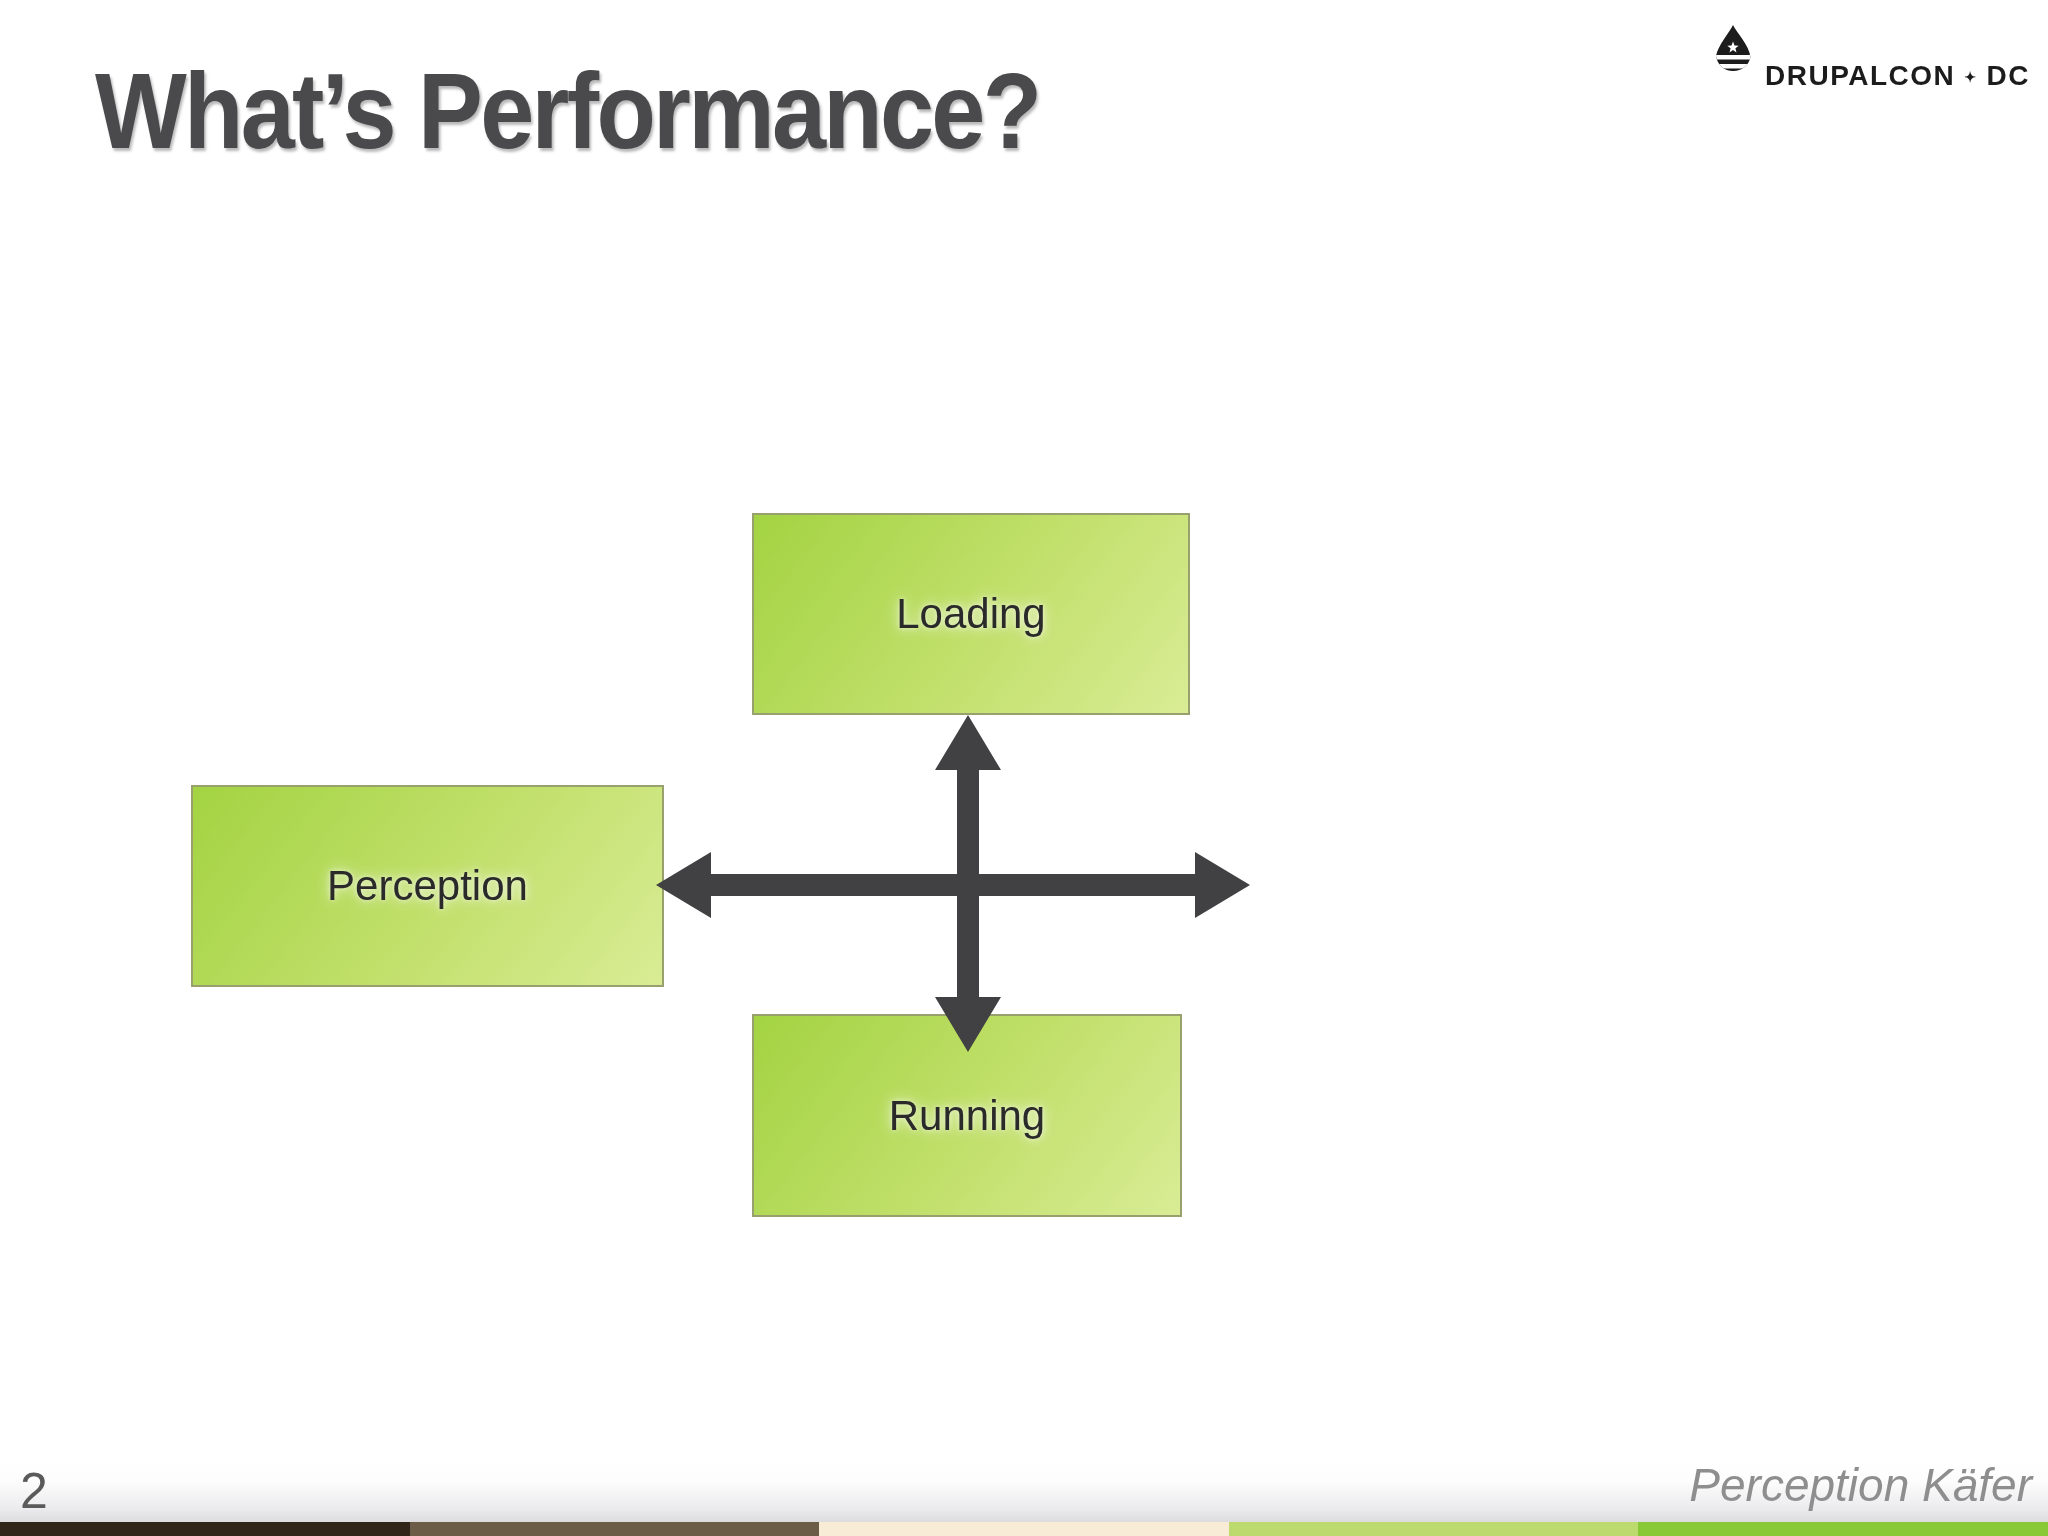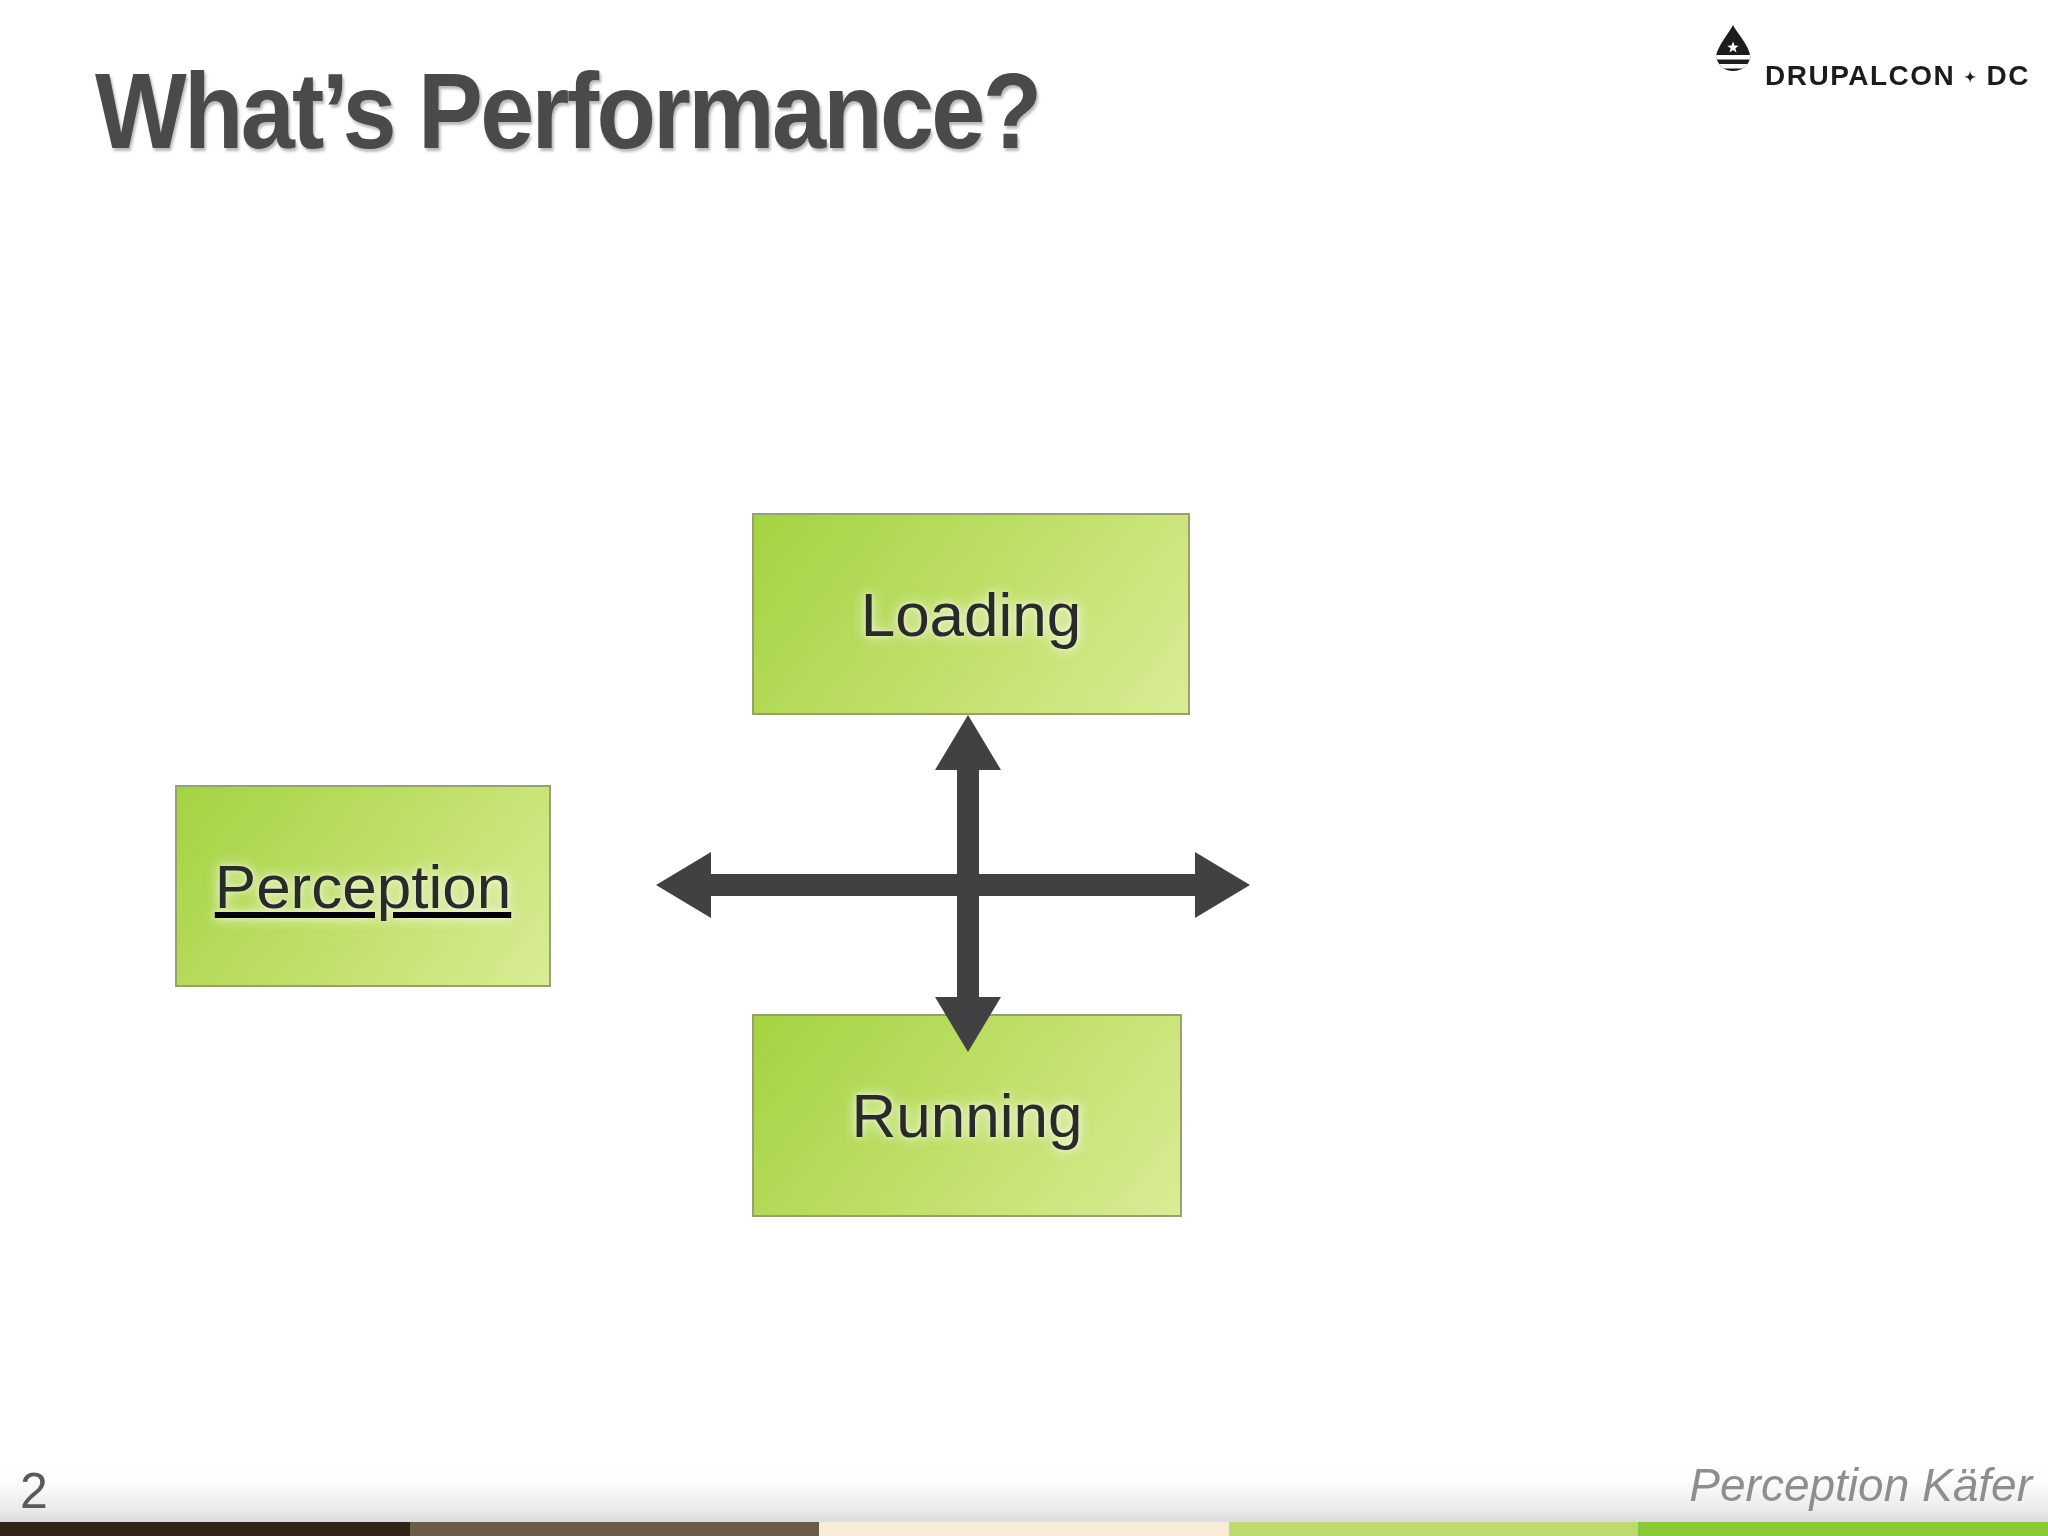--- a/index.html
+++ b/index.html
@@ -53,27 +53,27 @@
   .node {
     position: absolute;
     display: flex;
     align-items: center;
     justify-content: center;
     background: linear-gradient(128deg, #a3d342 0%, #c2e06c 55%, #d9ec95 100%);
     border: 2px solid #98a06e;
     box-sizing: border-box;
   }
   .node-label {
-    font-size: 62px;
+    font-size: 42px;
     color: #2a2a2a;
     text-shadow: 0 0 14px rgba(255,255,255,0.9), 0 0 5px rgba(255,255,255,0.55);
     white-space: nowrap;
   }
   .node-loading     { left: 752px;  top: 513px;  width: 438px; height: 202px; }
-  .node-perception  { left: 175px;  top: 785px;  width: 376px; height: 202px; text-decoration: underline; }
+  .node-perception  { left: 191px;  top: 785px;  width: 473px; height: 202px; }
   .node-measurement { left: 1245px; top: 784px;  width: 627px; height: 203px; }
   .node-running     { left: 752px;  top: 1014px; width: 430px; height: 203px; }
 
   .arrows-svg {
     position: absolute;
     left: 0; top: 0;
     width: 2048px;
     height: 1536px;
     pointer-events: none;
   }

